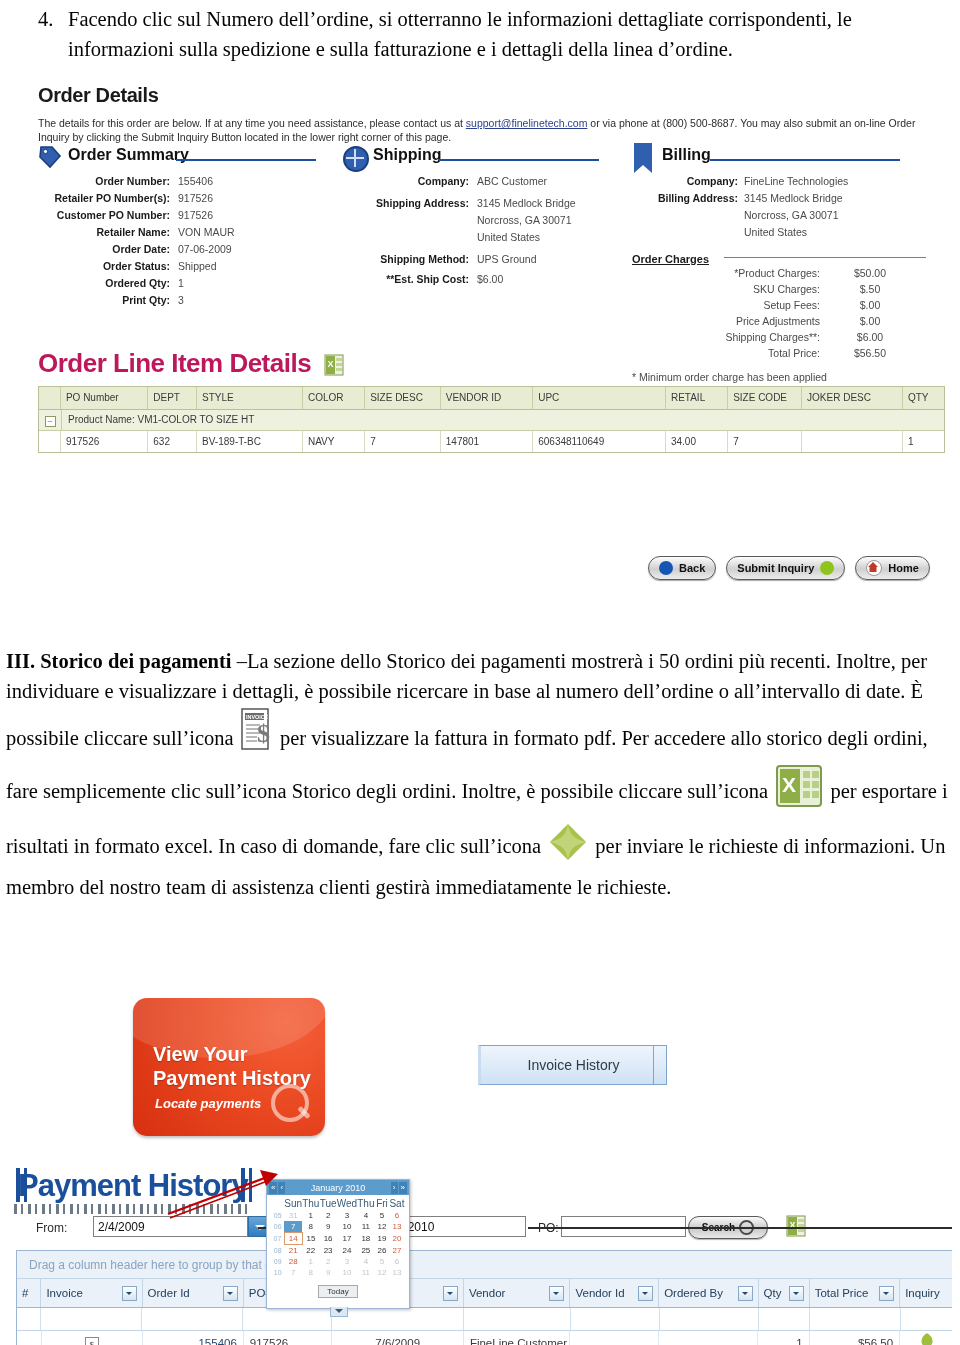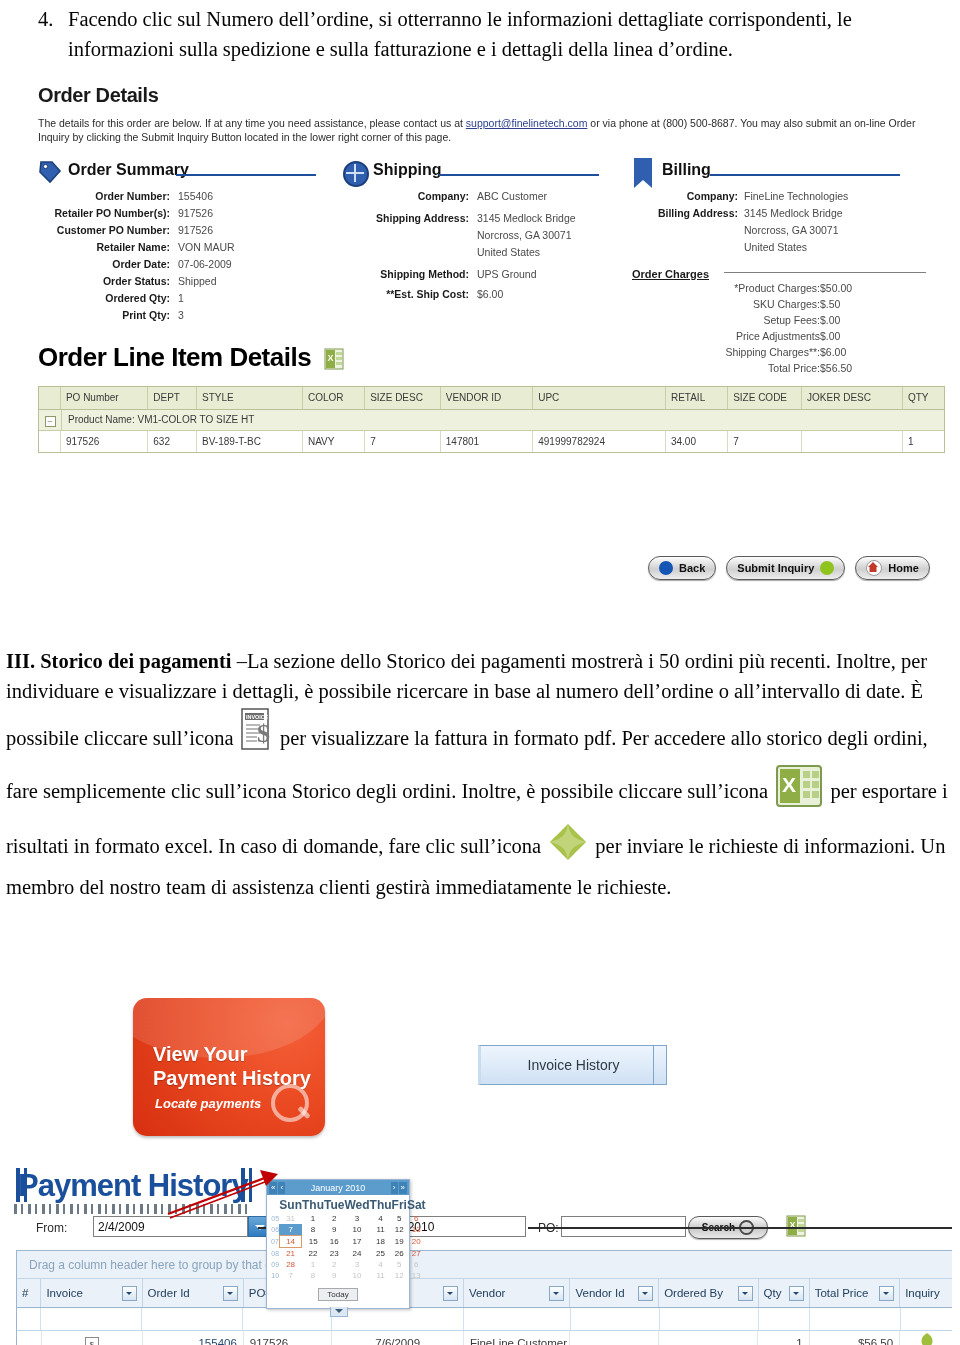--- a/index.html
+++ b/index.html
@@ -38,21 +38,21 @@
     font-family:"Liberation Sans", sans-serif;
     font-weight:bold;font-size:20px;color:#1a1a1a;
     letter-spacing:-0.4px;
   }
   .od-intro{
     margin-top:9px;font-size:10.5px;line-height:14px;color:#2b2b2b;
     width:905px;
   }
   .od-intro a{color:#2b3f8c;text-decoration:underline;}
 
-  .od-cols{position:relative;margin-top:16px;height:240px;}
+  .od-cols{position:relative;margin-top:1px;height:240px;}
   .od-col{position:absolute;top:0;}
   .col-summary{left:0;width:280px;}
   .col-ship{left:305px;width:280px;}
   .col-bill{left:594px;width:298px;}
 
   .sec-head{position:relative;height:28px;}
   .sec-head .ttl{
     font-family:"Liberation Sans", sans-serif;
     font-weight:bold;font-size:16px;color:#111;
     position:absolute;left:30px;top:1px;white-space:nowrap;
@@ -82,30 +82,30 @@
   .note{font-size:10px;line-height:13px;color:#3d3d3d;margin-top:9px;}
 
   .bil .k{width:106px;}
   .bil .v{padding-left:6px;}
 
   .charges-head{position:relative;height:16px;margin-top:8px;}
   .charges-head span{font-weight:bold;font-size:11px;color:#1a1a1a;text-decoration:underline;}
   .charges-head .rule{position:absolute;left:92px;right:4px;top:8px;height:1px;background:#7f7f7f;}
   .charge-row{display:flex;font-size:10.5px;line-height:16px;color:#4a4a4a;}
   .charge-row .cl{width:188px;text-align:right;}
-  .charge-row .cr{width:100px;text-align:left;}
+  .charge-row .cr{width:100px;text-align:center;}
   .minnote{font-size:10.5px;color:#4a4a4a;margin-top:10px;}
   .paym{font-size:10.5px;margin-top:12px;color:#4a4a4a;}
   .paym b{color:#1a1a1a;}
 
   
   .oli-title{
     font-family:"Liberation Sans", sans-serif;
-    font-weight:bold;font-size:26px;color:#000000;letter-spacing:-0.5px;
-    position:absolute;left:0;top:258px;
+    font-weight:bold;font-size:26px;color:#be185d;letter-spacing:-0.5px;
+    position:absolute;left:0;top:264px;
   }
   .xls-ico{display:inline-block;width:20px;height:22px;vertical-align:-4px;margin-left:6px;}
 
   .oli-table{position:absolute;left:0;top:302px;width:905px;
     border:1px solid #b9bf96;background:#fff;font-size:10px;color:#3a3a3a;}
   .oli-table .thr{display:flex;background:#e8ecd2;border-bottom:1px solid #b9bf96;height:22px;align-items:center;}
   .oli-table .thr div{padding:0 5px;border-right:1px solid #c8cfa8;height:22px;line-height:22px;
      box-sizing:border-box;overflow:hidden;white-space:nowrap;}
   .oli-table .grp{display:flex;background:#eef1de;border-bottom:1px solid #c8cfa8;height:20px;align-items:center;}
   .oli-table .grp .exp{width:22px;text-align:center;border-right:1px solid #c8cfa8;height:20px;line-height:20px;}
@@ -221,21 +221,21 @@
   .cal{position:absolute;left:258px;top:11px;width:142px;height:128px;
     background:#fff;border:1px solid #9ab6d4;box-shadow:1px 1px 3px rgba(0,0,0,.25);z-index:20;}
   .cal-head{height:15px;background:#5b9ccc;display:flex;align-items:center;
     justify-content:space-between;padding:0 2px;}
   .cal-nav{display:flex;gap:1px;}
   .cal-nav span{background:#3f82b6;color:#fff;font-size:8px;line-height:12px;
     padding:0 2px;height:12px;display:inline-block;}
   .cal-mon{color:#fff;font-size:9px;font-weight:normal;}
   .cal-body{padding:2px 4px 0;}
   .cal-body table{border-collapse:collapse;width:100%;}
-  .cal-body th{font-size:12px;color:#3b5a74;font-weight:bold;padding:1px 0;margin-top:32px;}
+  .cal-body th{font-size:10px;color:#3b5a74;font-weight:normal;padding:1px 0;margin-top:32px;}
   .cal-body td{font-size:8px;text-align:center;padding:1px 0;color:#333;width:13.2%;}
   .cal-body td.wk{color:#9ab6d4;font-size:7px;}
   .cal-body td.mut{color:#c5c5c5;}
   .cal-body td.sat{color:#d4593a;}
   .cal-body td.sel{background:#5b9ccc;color:#fff;}
   .cal-body td.today{border:1px solid #d99a6c;color:#d4593a;}
   .cal-foot{text-align:center;padding-top:2px;}
   .cal-foot .tbtn{display:inline-block;border:1px solid #a9a9a9;background:#eceff2;
     font-size:8px;padding:1px 8px;color:#333;}
   .cal-tail{position:absolute;left:50%;bottom:-9px;margin-left:-8px;width:16px;height:9px;
@@ -427,21 +427,21 @@
         <div class="gtxt">Product Name: VM1-COLOR TO SIZE HT</div>
       </div>
       <div class="tr">
         <div class="c0"></div>
         <div class="c1">917526</div>
         <div class="c2">632</div>
         <div class="c3">BV-189-T-BC</div>
         <div class="c4">NAVY</div>
         <div class="c5">7</div>
         <div class="c6">147801</div>
-        <div class="c7">491999782924</div>
+        <div class="c7">606348110649</div>
         <div class="c8">34.00</div>
         <div class="c9">7</div>
         <div class="c10"></div>
         <div class="c11">1</div>
       </div>
     </div>
 
     <div class="od-buttons">
       <div class="pill">
         <span class="dot blue"></span>

